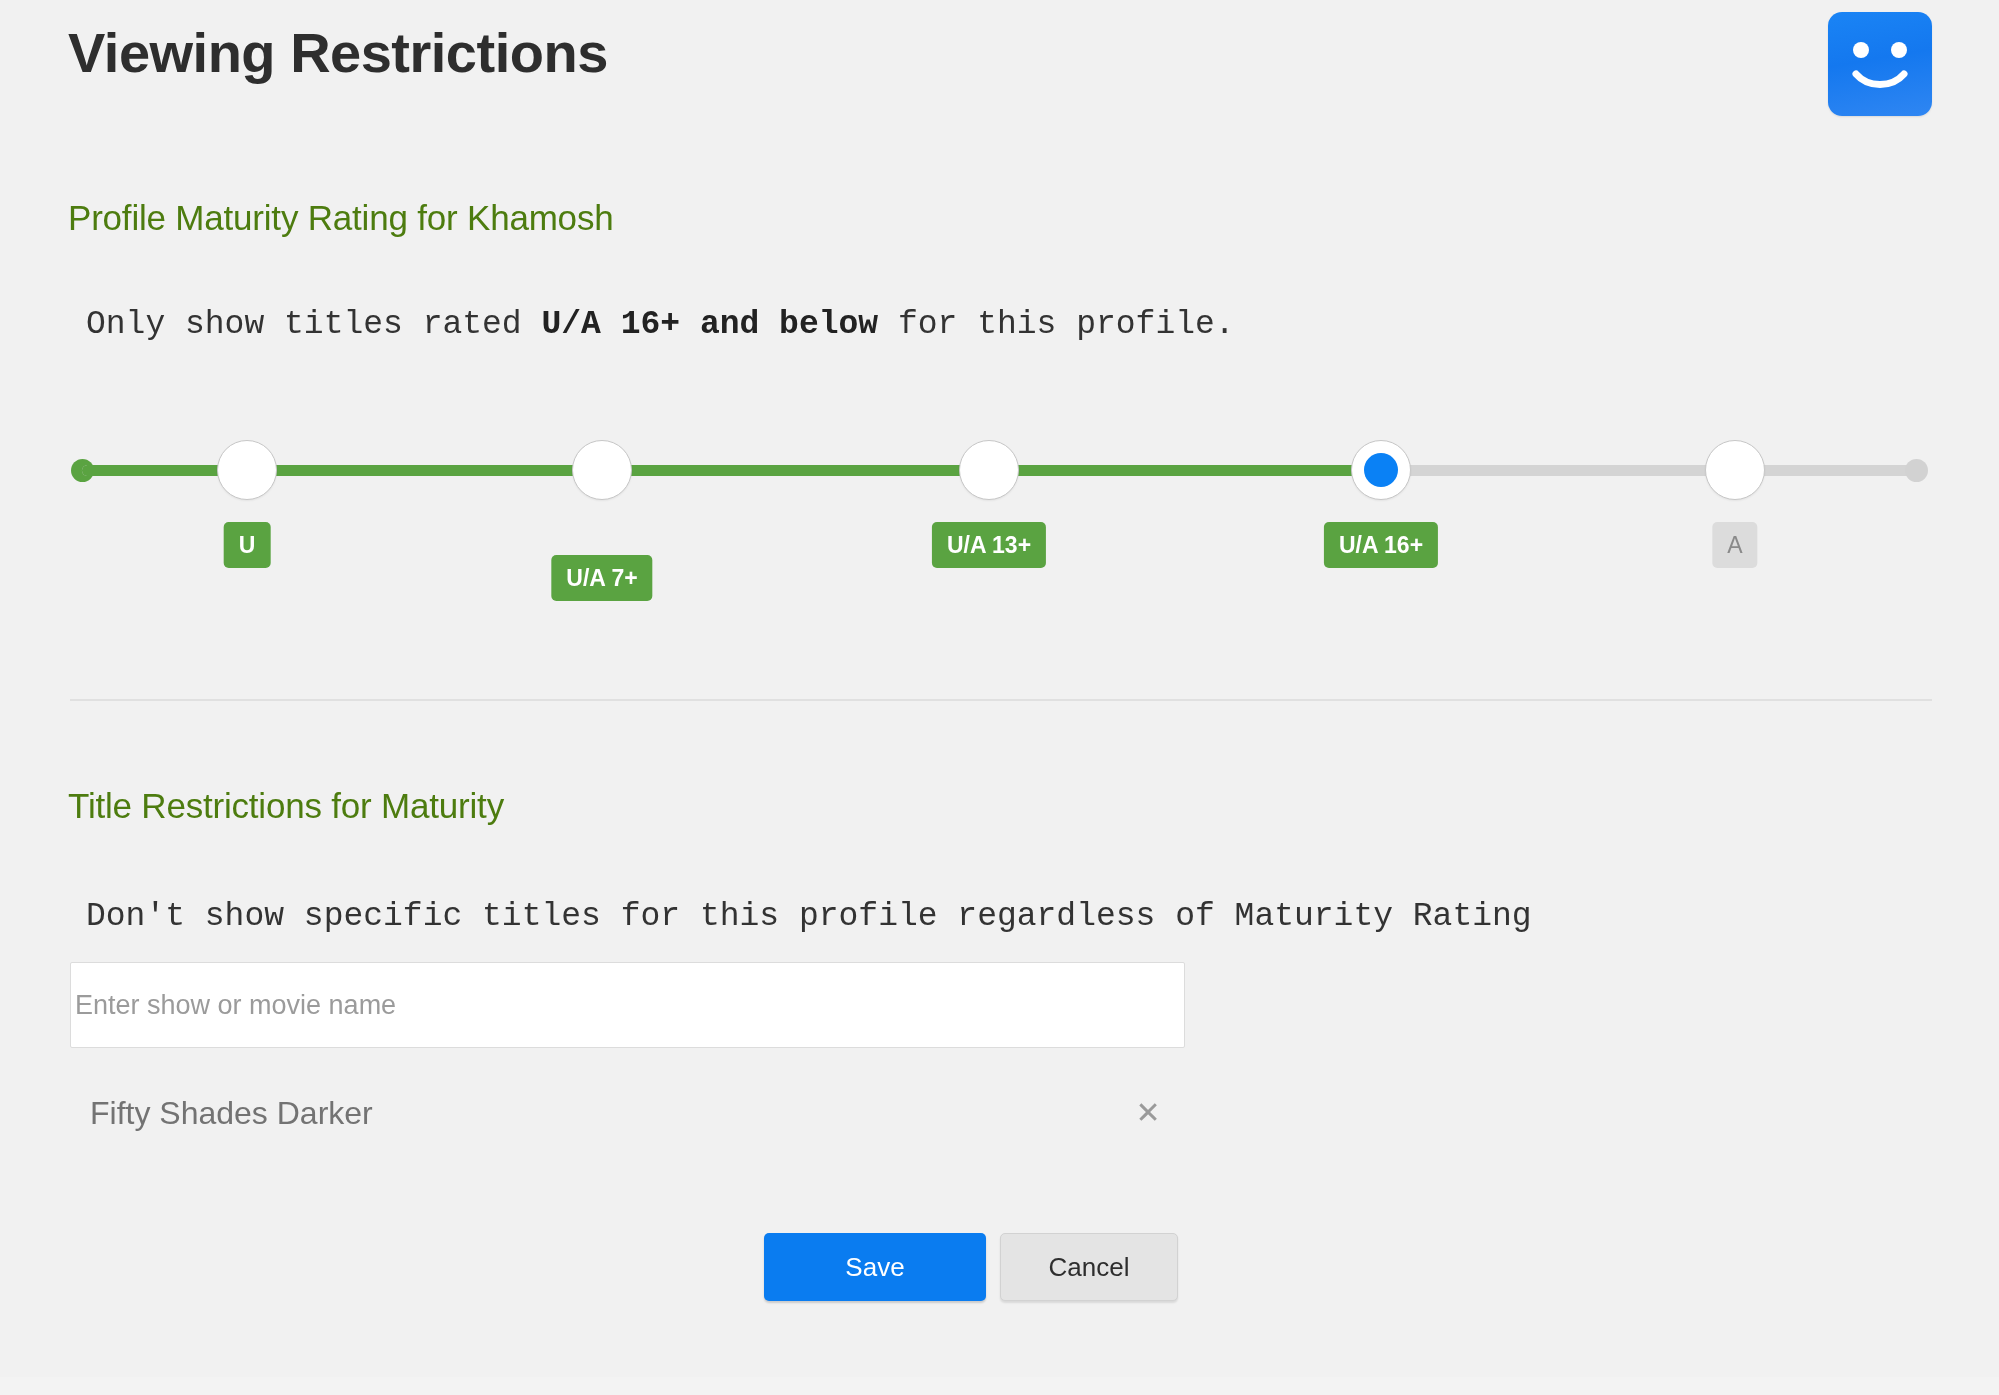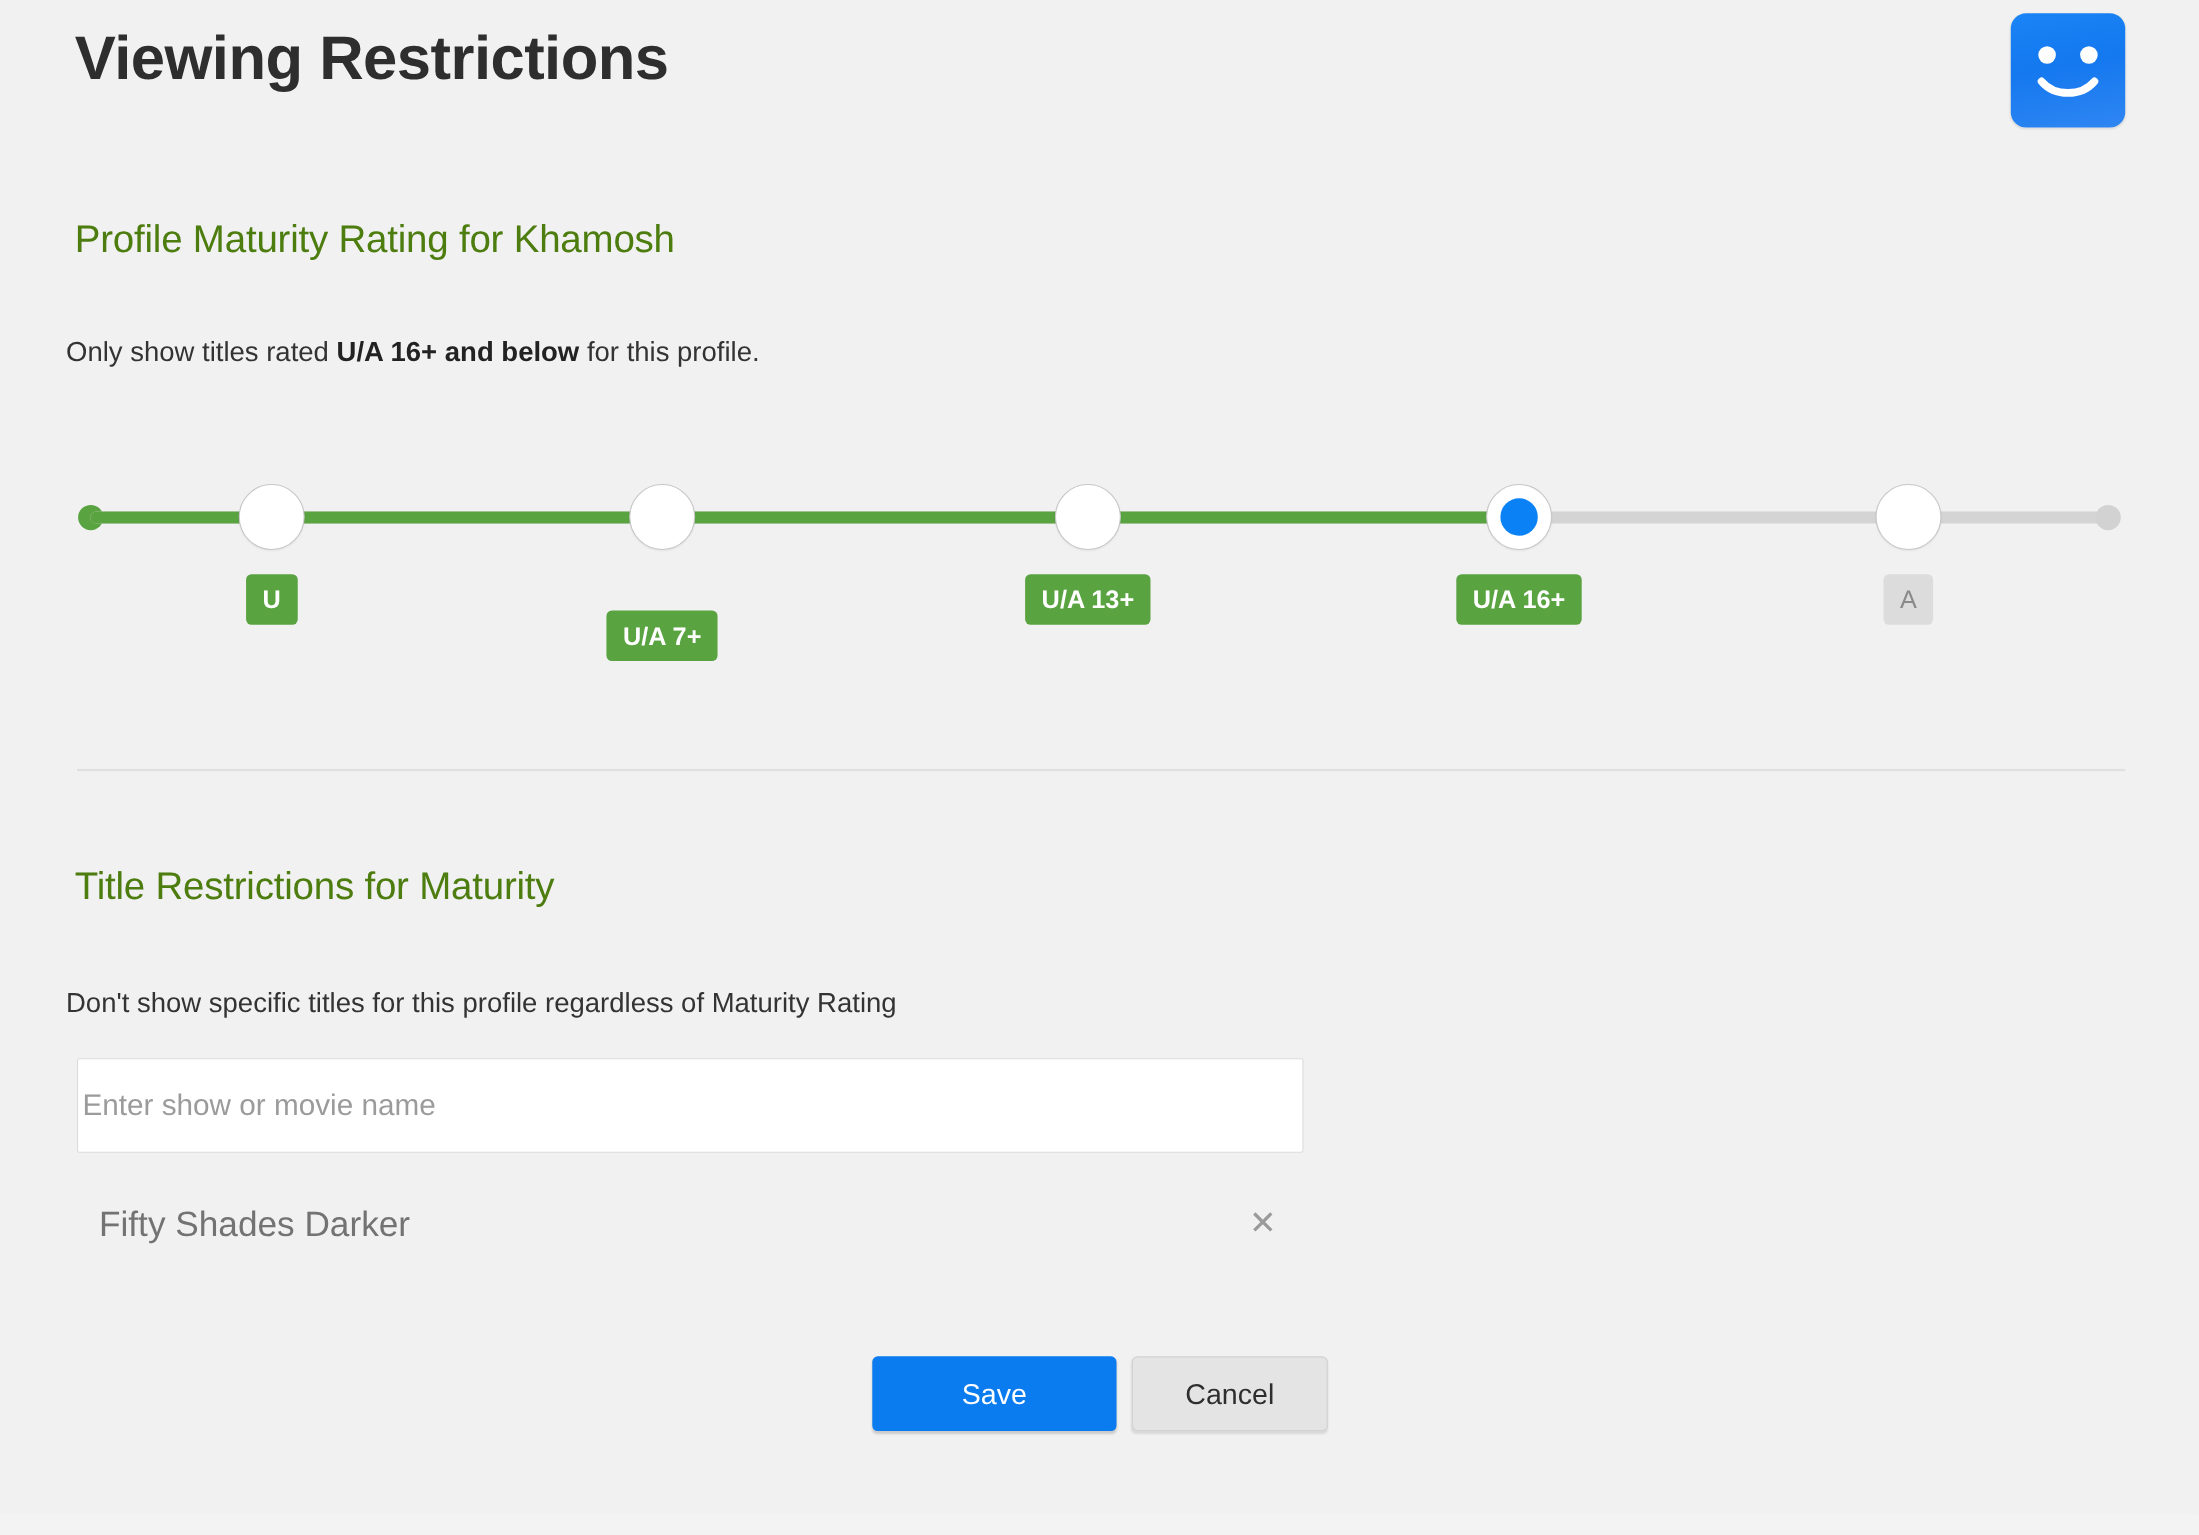--- a/index.html
+++ b/index.html
@@ -52,24 +52,25 @@
     font-weight: normal;
     color: #4d7c0f;
     letter-spacing: -0.2px;
     margin: 0;
   }
   #maturity-title { top: 198px; }
   #restrictions-title { top: 786px; }
 
   .section-desc {
     position: absolute;
-    left: 60px;
-    font-size: 25px;
+    left: 86px;
+    font-size: 33px;
     color: #333333;
     margin: 0;
+    font-family: Liberation Mono, monospace;
   }
   #maturity-desc { top: 306px; }
   #restrictions-desc { top: 898px; }
   .section-desc b { font-weight: bold; color: #222; }
 
   
   .slider-wrap {
     position: absolute;
     left: 0;
     top: 400px;
@@ -212,21 +213,20 @@
   .btn {
     position: absolute;
     top: 1233px;
     height: 68px;
     border: none;
     border-radius: 5px;
     font-size: 26px;
     font-family: "Liberation Sans", sans-serif;
     cursor: pointer;
     box-sizing: border-box;
-    margin-left: 29px;
   }
   #save-button {
     left: 764px;
     width: 222px;
     background: #0a7cf0;
     color: #ffffff;
     box-shadow: 0 2px 2px rgba(0,0,0,0.16);
   }
   #cancel-button {
     left: 1000px;

